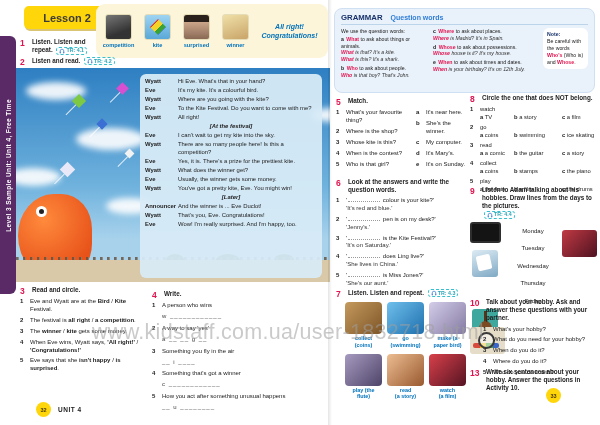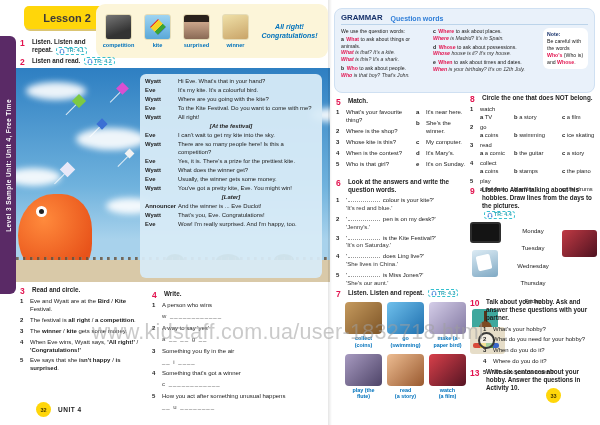--- a/index.html
+++ b/index.html
@@ -87,21 +87,21 @@
   .ex4 .prompt { width:calc(100% - 10px); }
   .ex4 .blankrow { width:100%; padding-left:10px; font-size:6px; color:#444; margin-bottom:2px; }
 
   .pgcircle { position:absolute; width:15px; height:15px; background:#ffd60a; border-radius:50%;
               display:flex; align-items:center; justify-content:center; font-size:5.5px; font-weight:bold; color:#4a3b00; }
   .unit-label { position:absolute; left:58px; top:406px; font-size:6.5px; font-weight:bold; letter-spacing:0.5px; color:#222; }
 
   
   .grammar { position:absolute; left:334px; top:8px; width:261px; height:85px; background:#e9f1fa;
              border:1px solid #cfe0f2; border-radius:8px; padding:4px 6px; }
-  .g-head { display:flex; gap:8px; align-items:flex-end; border-bottom:1px solid #bcd4ea; padding-bottom:2px; }
+  .g-head { display:flex; gap:8px; align-items:center; border-bottom:1px solid #bcd4ea; padding-bottom:2px; }
   .g-title { color:#17326b; font-weight:bold; font-size:7.8px; }
   .g-sub { color:#2f7ed8; font-weight:bold; font-size:7px; }
   .g-body { display:flex; gap:6px; margin-top:3px; }
   .g-col1 { width:86px; } .g-col2 { width:104px; } 
   .g-intro { font-size:5.2px; line-height:1.3; margin-bottom:1px; }
   .g-item { font-size:5.2px; line-height:1.3; margin-bottom:2px; }
   .g-key { font-weight:bold; margin-right:1px; }
   .g-word { color:#e2134f; font-weight:bold; }
   .g-ex { font-style:italic; color:#333; }
   .grammar b { color:#e2134f; }

